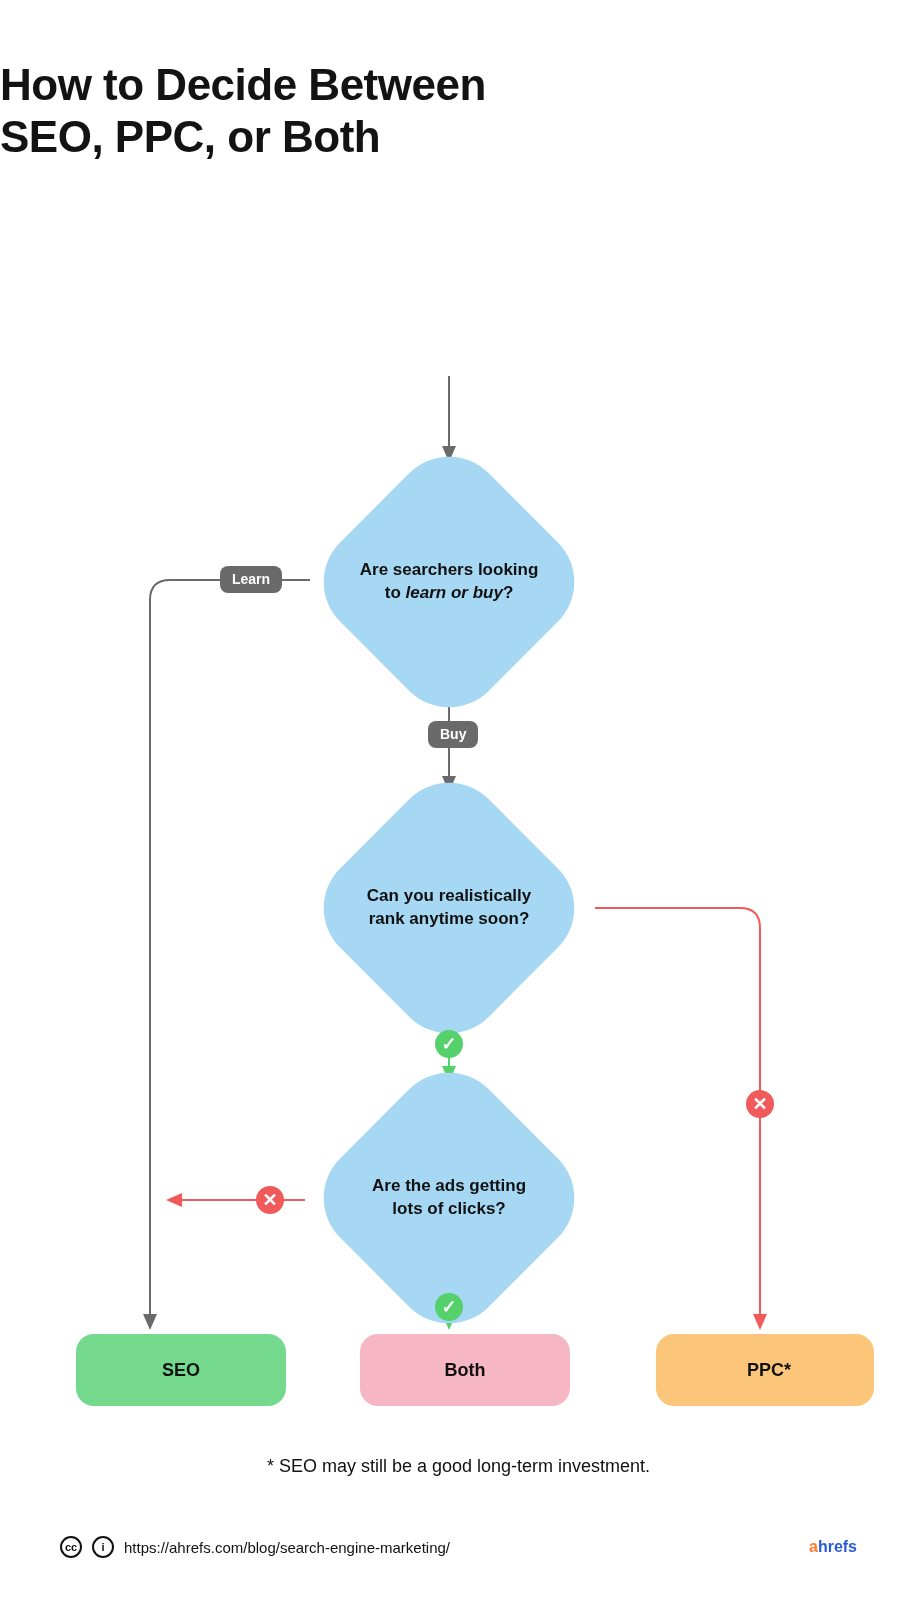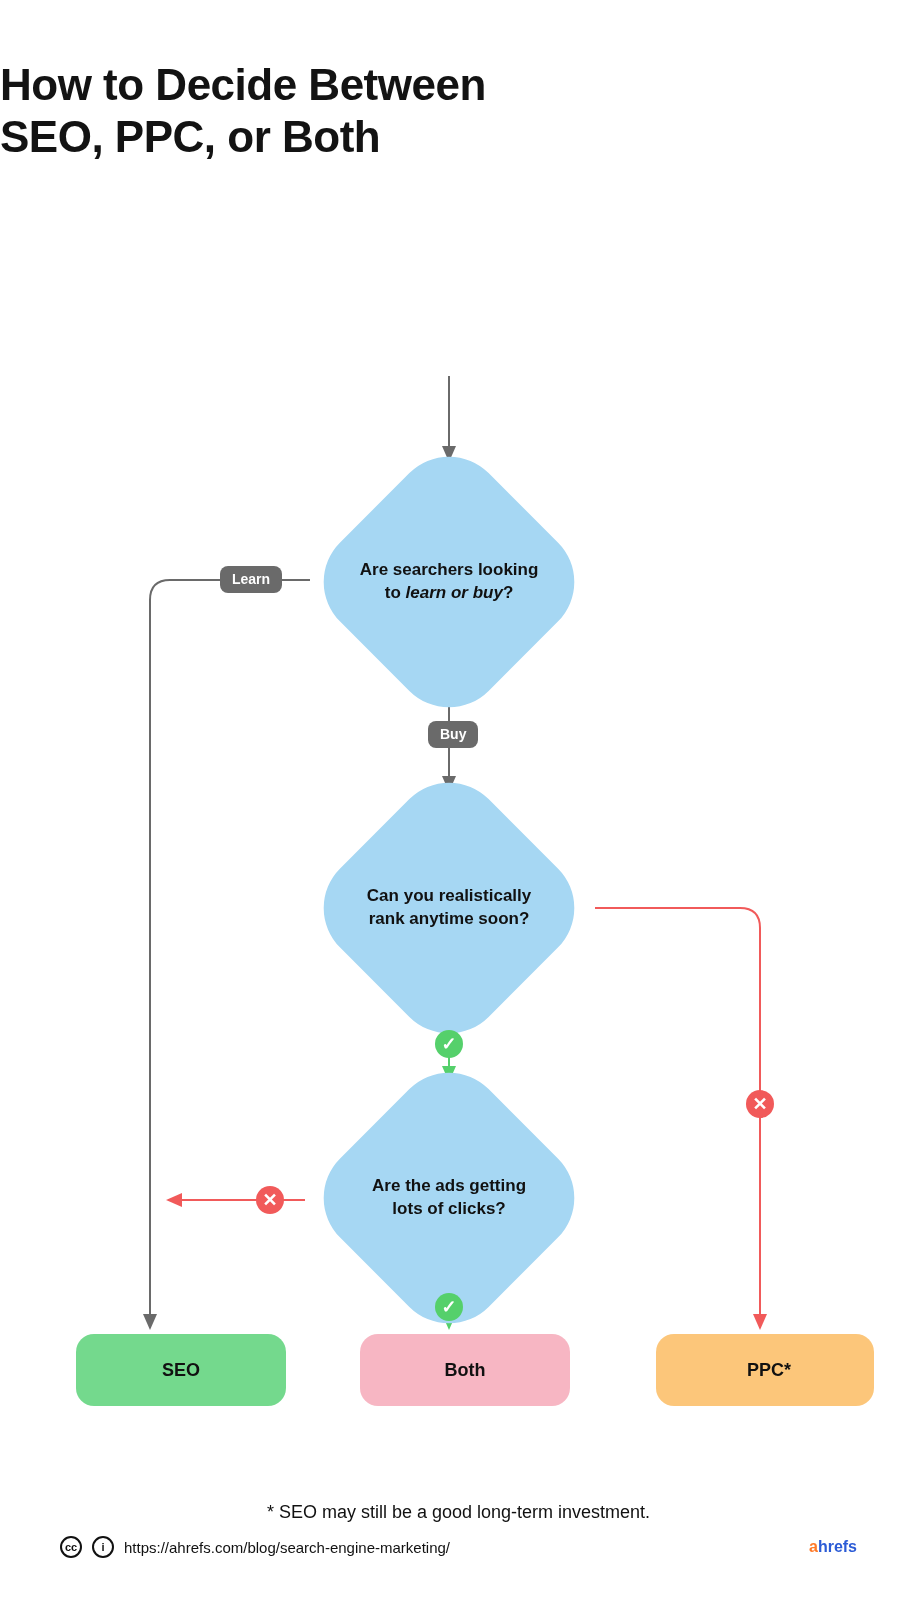--- a/index.html
+++ b/index.html
@@ -214,21 +214,21 @@
     <div class="inner">Are the ads getting lots of clicks?</div>
   </div>
 
   <div class="badge red" style="left:256px; top:1186px;">✕</div>
   <div class="badge green" style="left:435px; top:1293px;">✓</div>
 
   <div class="outcome seo" style="left:60px;  top:1334px;">SEO</div>
   <div class="outcome both" style="left:344px; top:1334px;">Both</div>
   <div class="outcome ppc" style="left:640px; top:1334px;padding-left:8px;">PPC*</div>
 
-  <div class="footnote" style="top:1456px;margin-top:46px;">* SEO may still be a good long-term investment.</div>
+  <div class="footnote" style="top:1456px;">* SEO may still be a good long-term investment.</div>
 
   <div class="footer">
     <div class="footer-left">
       <span class="cc-icon">cc</span>
       <span class="cc-icon">i</span>
       <span>https://ahrefs.com/blog/search-engine-marketing/</span>
     </div>
     <div class="logo">
       <span class="a">a</span><span class="rest">hrefs</span>
     </div>

